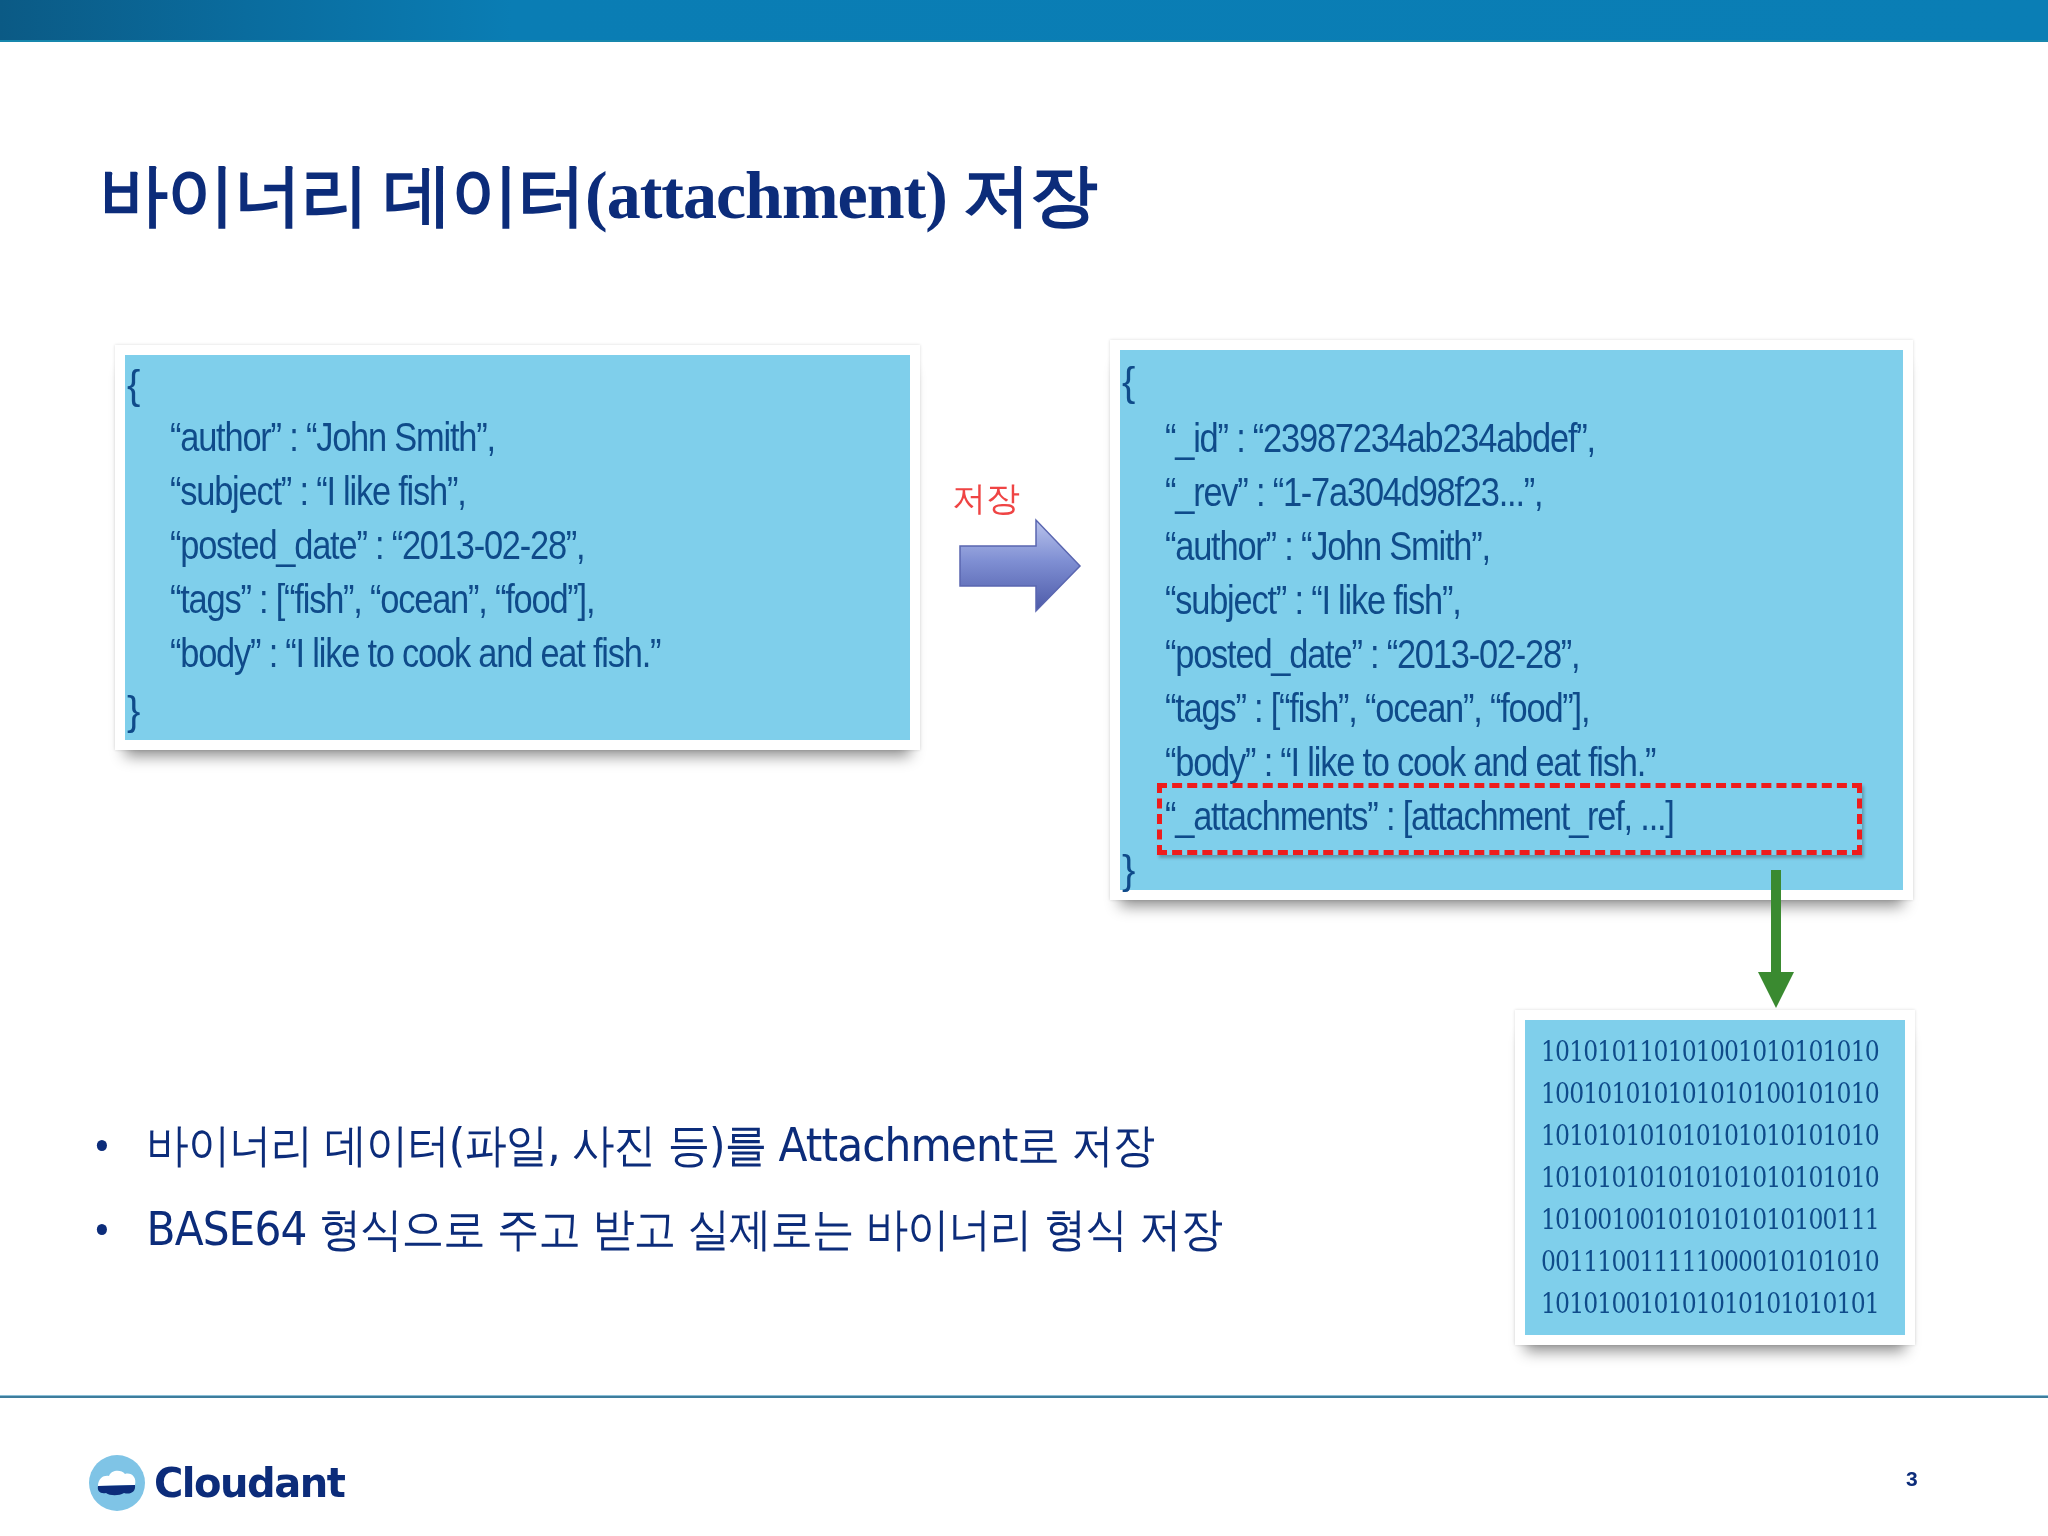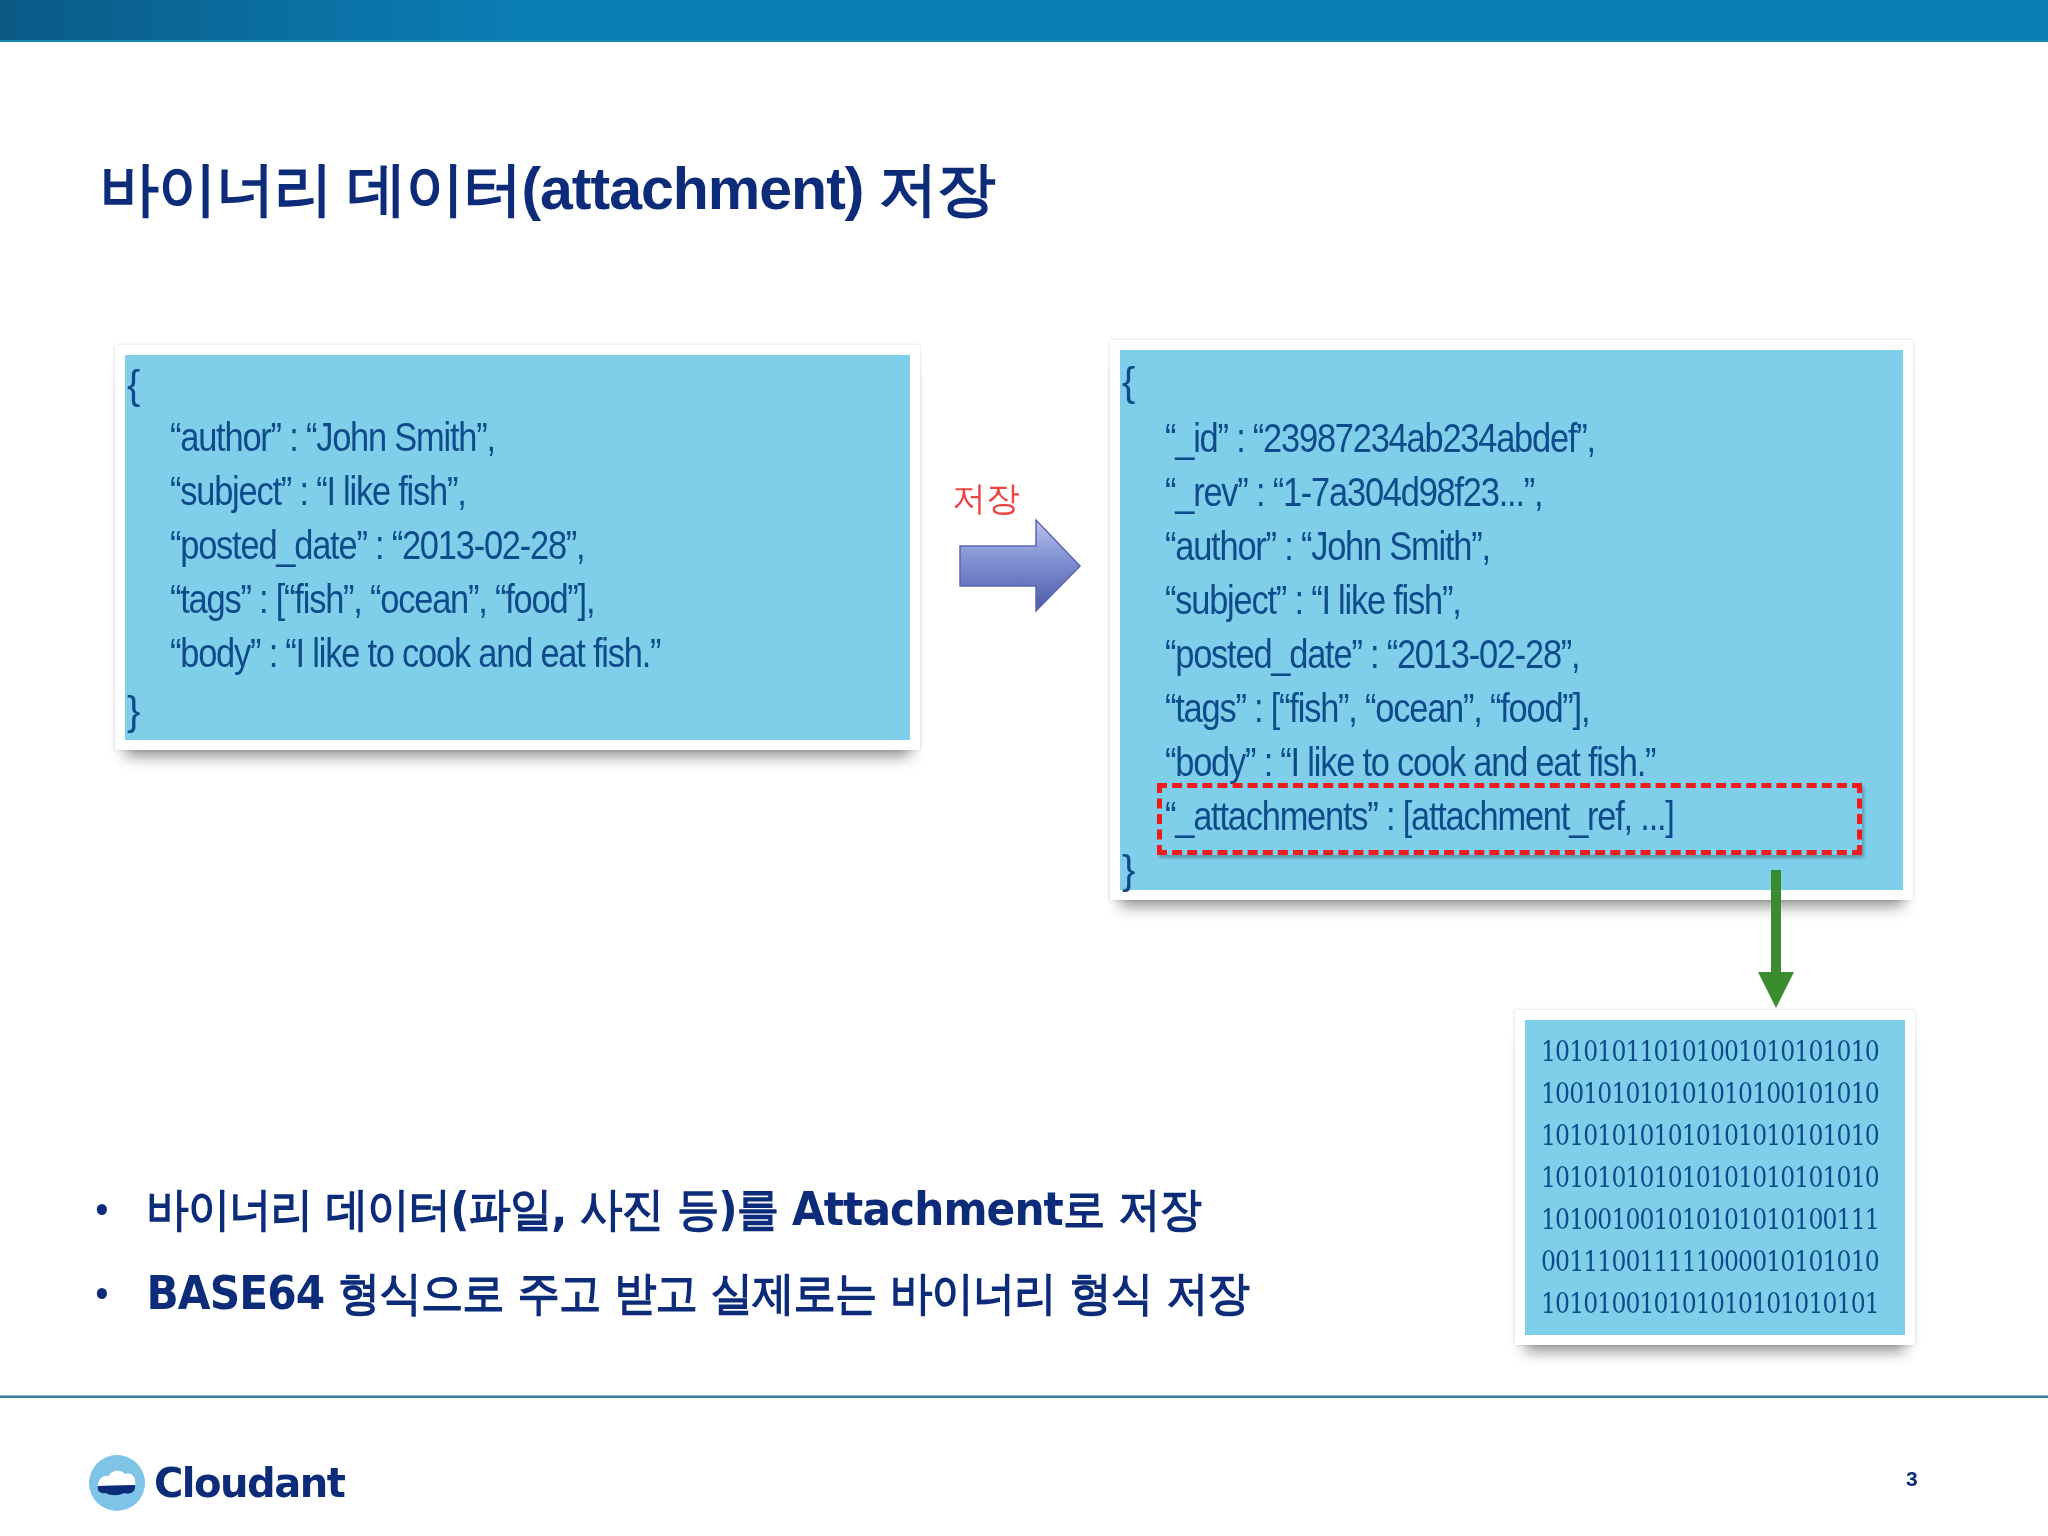--- a/index.html
+++ b/index.html
@@ -7,22 +7,22 @@
     body { position: relative; font-family: "Liberation Sans", sans-serif; }
 
     .top-bar {
       position: absolute; left: 0; top: 0; width: 2048px; height: 42px;
       background: linear-gradient(90deg, #0b5a85 0%, #0a6c9e 12%, #0a7db4 25%, #0a7eb5 100%);
       border-bottom: 2px solid #1787ad;
     }
 
     .slide-title {
       position: absolute; left: 100px; top: 150px;
-      font-family: Liberation Sans, sans-serif; font-weight: bold;
-      font-size: 59px; color: #0c2c7a; letter-spacing: -1px; white-space: nowrap;
+      font-family: Liberation Serif, serif; font-weight: bold;
+      font-size: 68px; color: #0c2c7a; letter-spacing: -1px; white-space: nowrap;
     }
 
     .card {
       position: absolute; background: #ffffff; padding: 10px;
       box-shadow: 0 16px 14px -10px rgba(0,0,0,0.45), 0 0 3px rgba(0,0,0,0.15);
     }
     .card-inner {
       background: #7fcfeb; width: 100%; height: 100%; position: relative;
       font-family: "Liberation Sans Narrow", "Liberation Sans", sans-serif;
       color: #0f4b8a;
@@ -51,21 +51,21 @@
       box-shadow: 2px 3px 3px rgba(0,0,0,0.25);
     }
 
     .store-label {
       position: absolute; left: 952px; top: 476px; font-size: 34px; color: #ef4444;
       font-family: "DejaVu Sans", sans-serif;
     }
     .arrow-right { position: absolute; left: 958px; top: 518px; width: 125px; width: 125px; height: 95px; }
     .arrow-down { position: absolute; left: 1758px; top: 870px; width: 36px; height: 140px; }
 
-    .bullets { position: absolute; left: 95px; top: 1174px; font-weight: bold; }
+    .bullets { position: absolute; left: 95px; top: 1110px; }
     .bullet {
       position: relative; font-size: 46px; color: #0c2c7a; white-space: nowrap;
       font-family: "DejaVu Sans", sans-serif; height: 84px; line-height: 70px;
       padding-left: 56px; letter-spacing: -1px;
       transform: scaleX(0.92); transform-origin: left center;
     }
     .bullet-dot {
       position: absolute; left: 2px; top: 30px; width: 11px; height: 11px;
       border-radius: 50%; background: #0c2c7a;
     }

